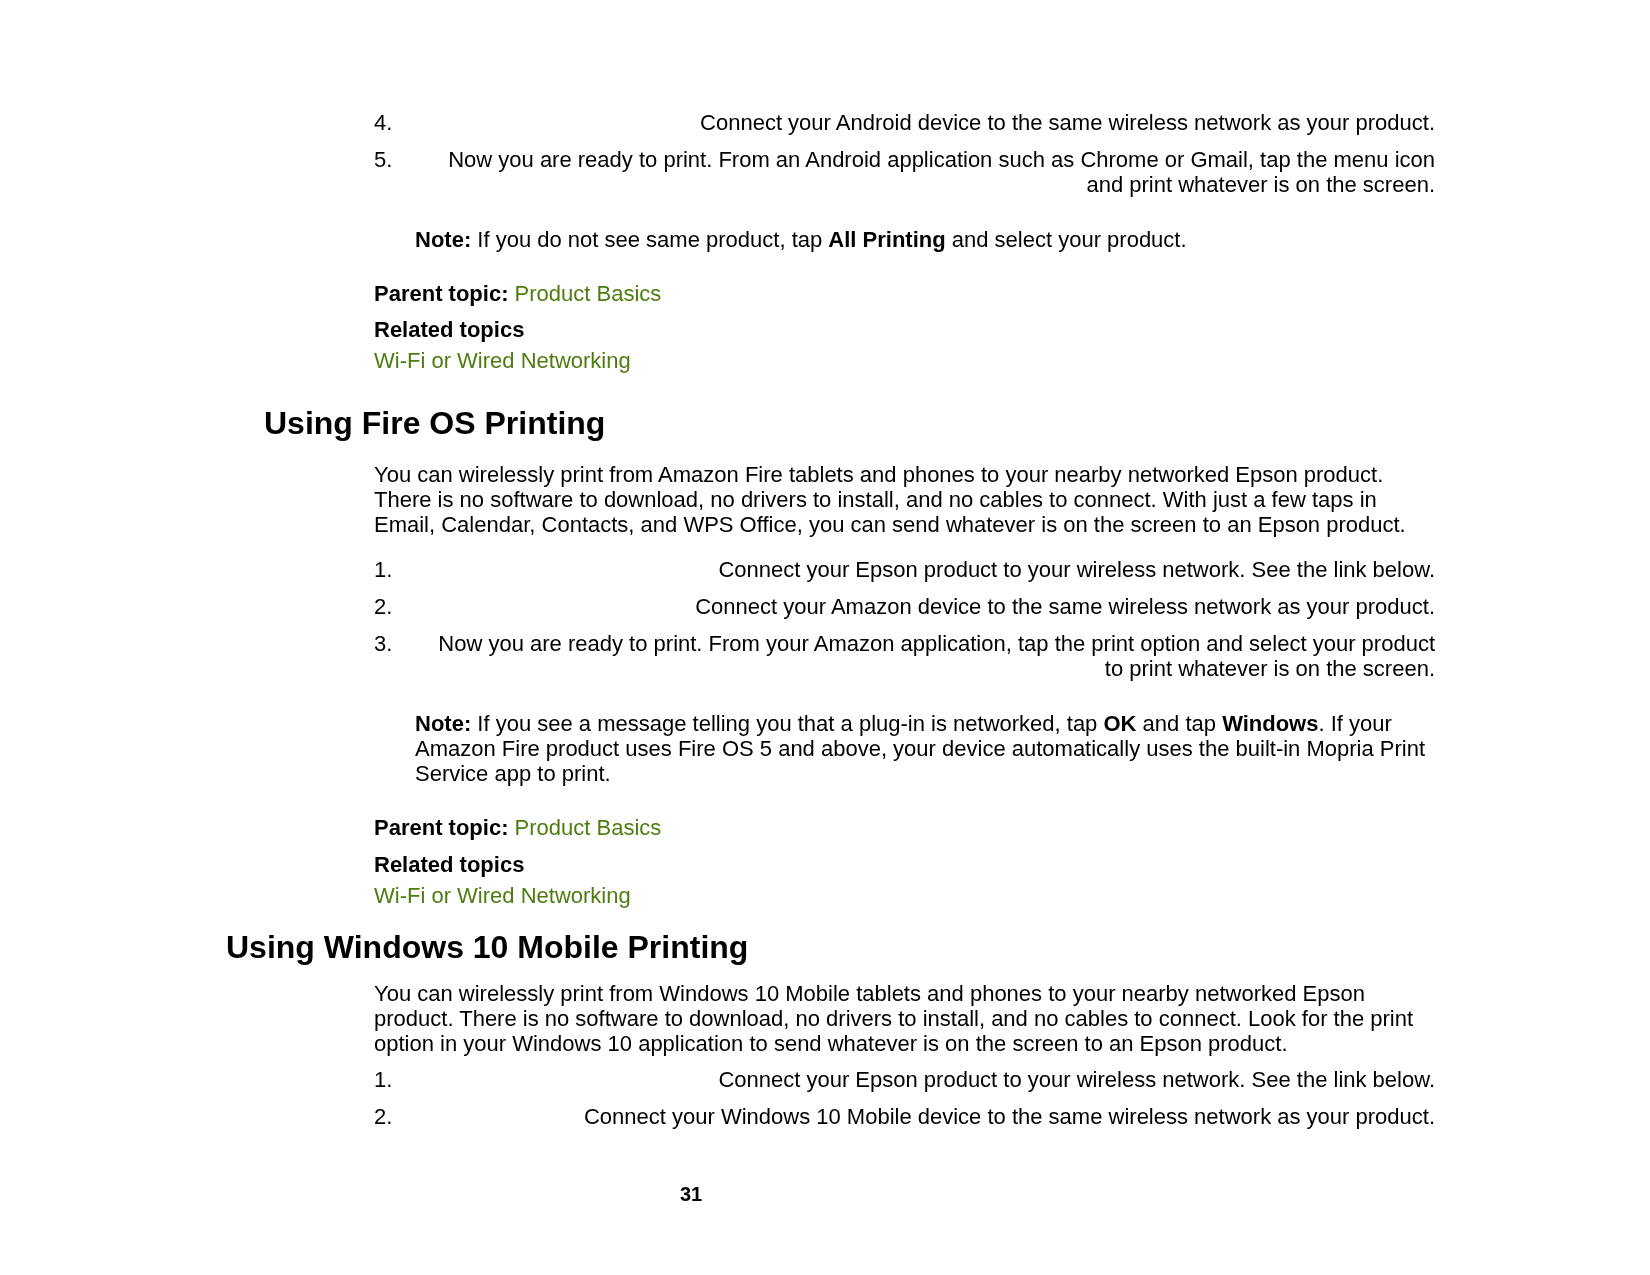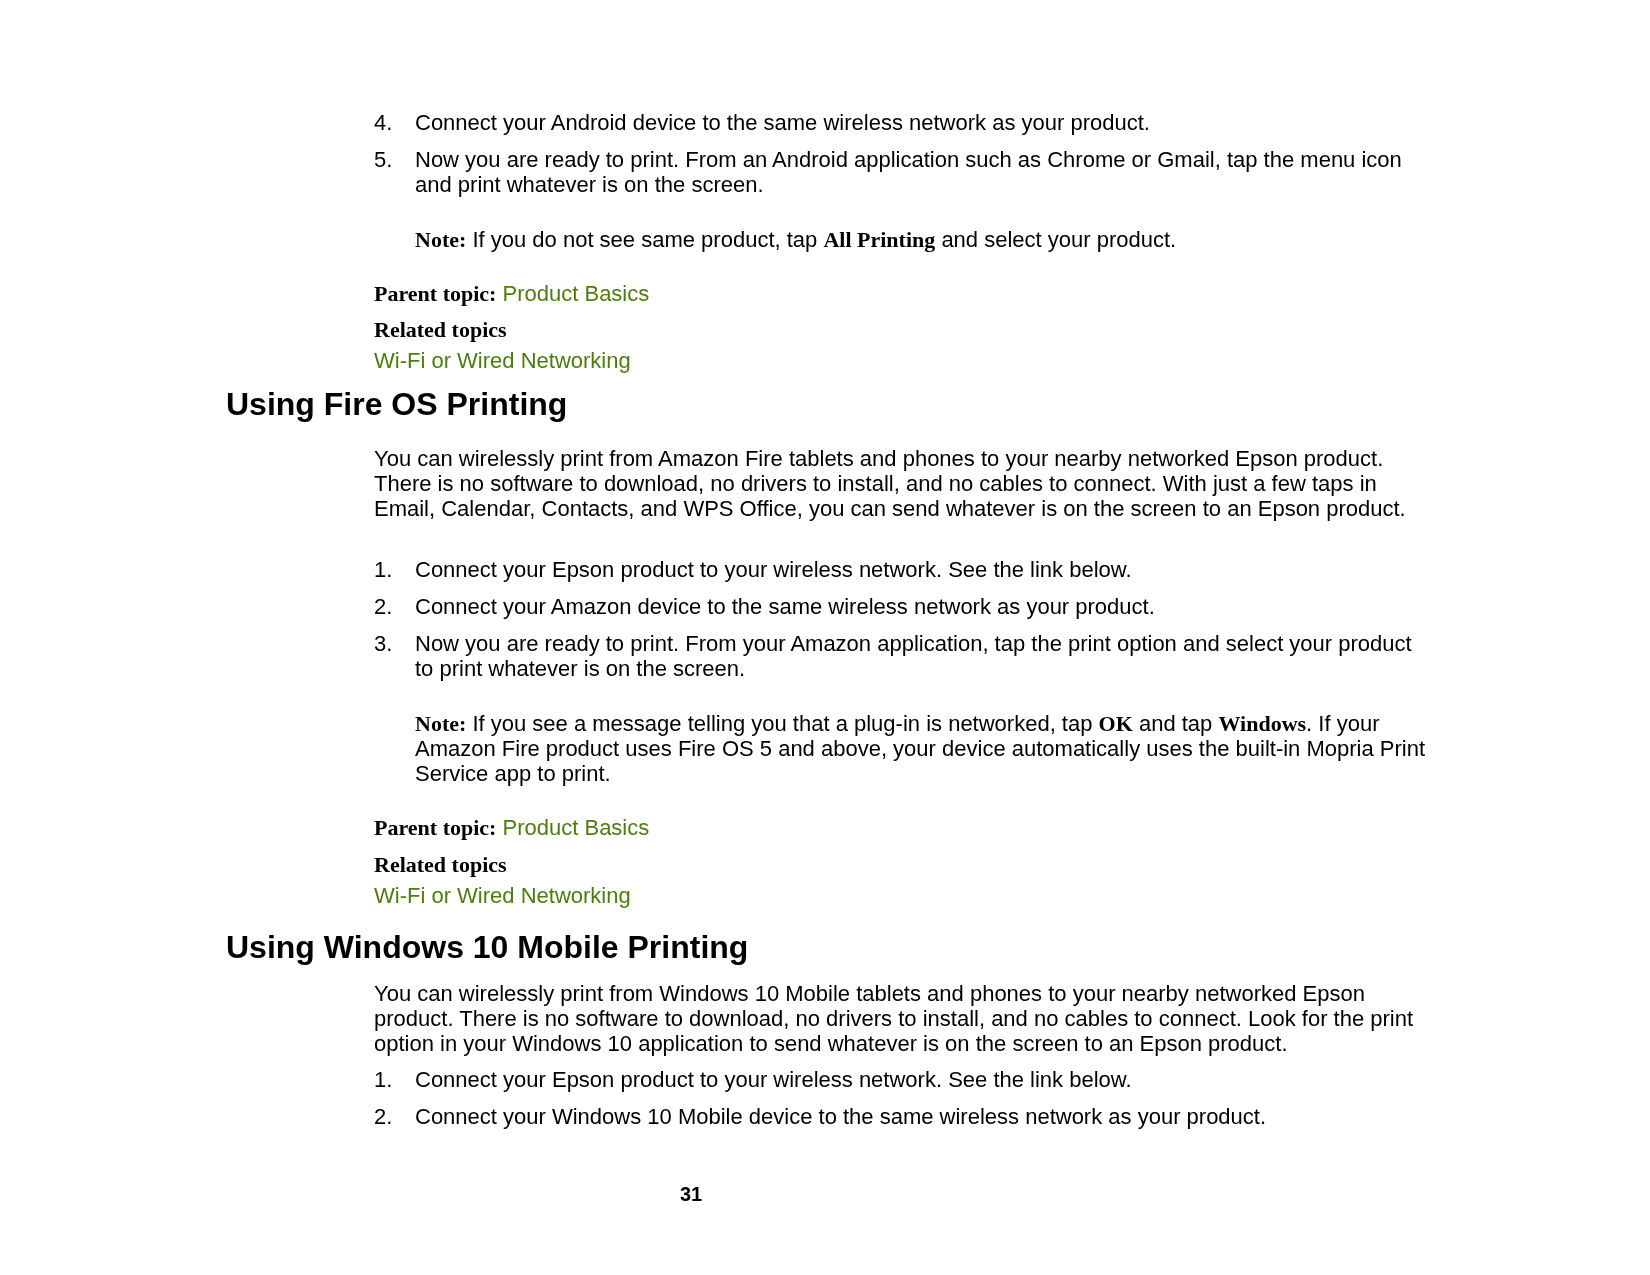--- a/index.html
+++ b/index.html
@@ -31,23 +31,24 @@
       position: absolute;
       left: 0;
       top: 0;
       width: 40px;
     }
     .list-text {
       position: absolute;
       left: 41px;
       top: 0;
       width: 1020px;
+      text-align: right;
     }
     .note { left: 415px; width: 1020px; }
-    .bold { font-weight: bold; font-family: Liberation Serif, serif; }
+    .bold { font-weight: bold; }
     .link {
       color: #4d7c0f;
       text-decoration: none;
       cursor: pointer;
     }
     .heading {
       left: 226px;
       font-size: 32px;
       line-height: 36px;
       font-weight: bold;
@@ -83,23 +84,23 @@
     <span class="bold">Parent topic:</span>
     <a class="link">Product Basics</a>
   </div>
 
   <div class="abs body-text bold" style="top:317px;">Related topics</div>
 
   <div class="abs body-text" style="top:348px;">
     <a class="link">Wi-Fi or Wired Networking</a>
   </div>
 
-  <div class="abs heading" style="top:386px;">Using Fire OS Printing</div>
+  <div class="abs heading" style="top:405px;margin-left:38px;">Using Fire OS Printing</div>
 
-  <div class="abs body-text" style="top:446px;">You can wirelessly print from Amazon Fire tablets and phones to your nearby networked Epson product. There is no software to download, no drivers to install, and no cables to connect. With just a few taps in Email, Calendar, Contacts, and WPS Office, you can send whatever is on the screen to an Epson product.</div>
+  <div class="abs body-text" style="top:462px;">You can wirelessly print from Amazon Fire tablets and phones to your nearby networked Epson product. There is no software to download, no drivers to install, and no cables to connect. With just a few taps in Email, Calendar, Contacts, and WPS Office, you can send whatever is on the screen to an Epson product.</div>
 
   <div class="abs list-item" style="top:557px;">
     <span class="list-num">1.</span>
     <span class="list-text">Connect your Epson product to your wireless network. See the link below.</span>
   </div>
 
   <div class="abs list-item" style="top:594px;">
     <span class="list-num">2.</span>
     <span class="list-text">Connect your Amazon device to the same wireless network as your product.</span>
   </div>

